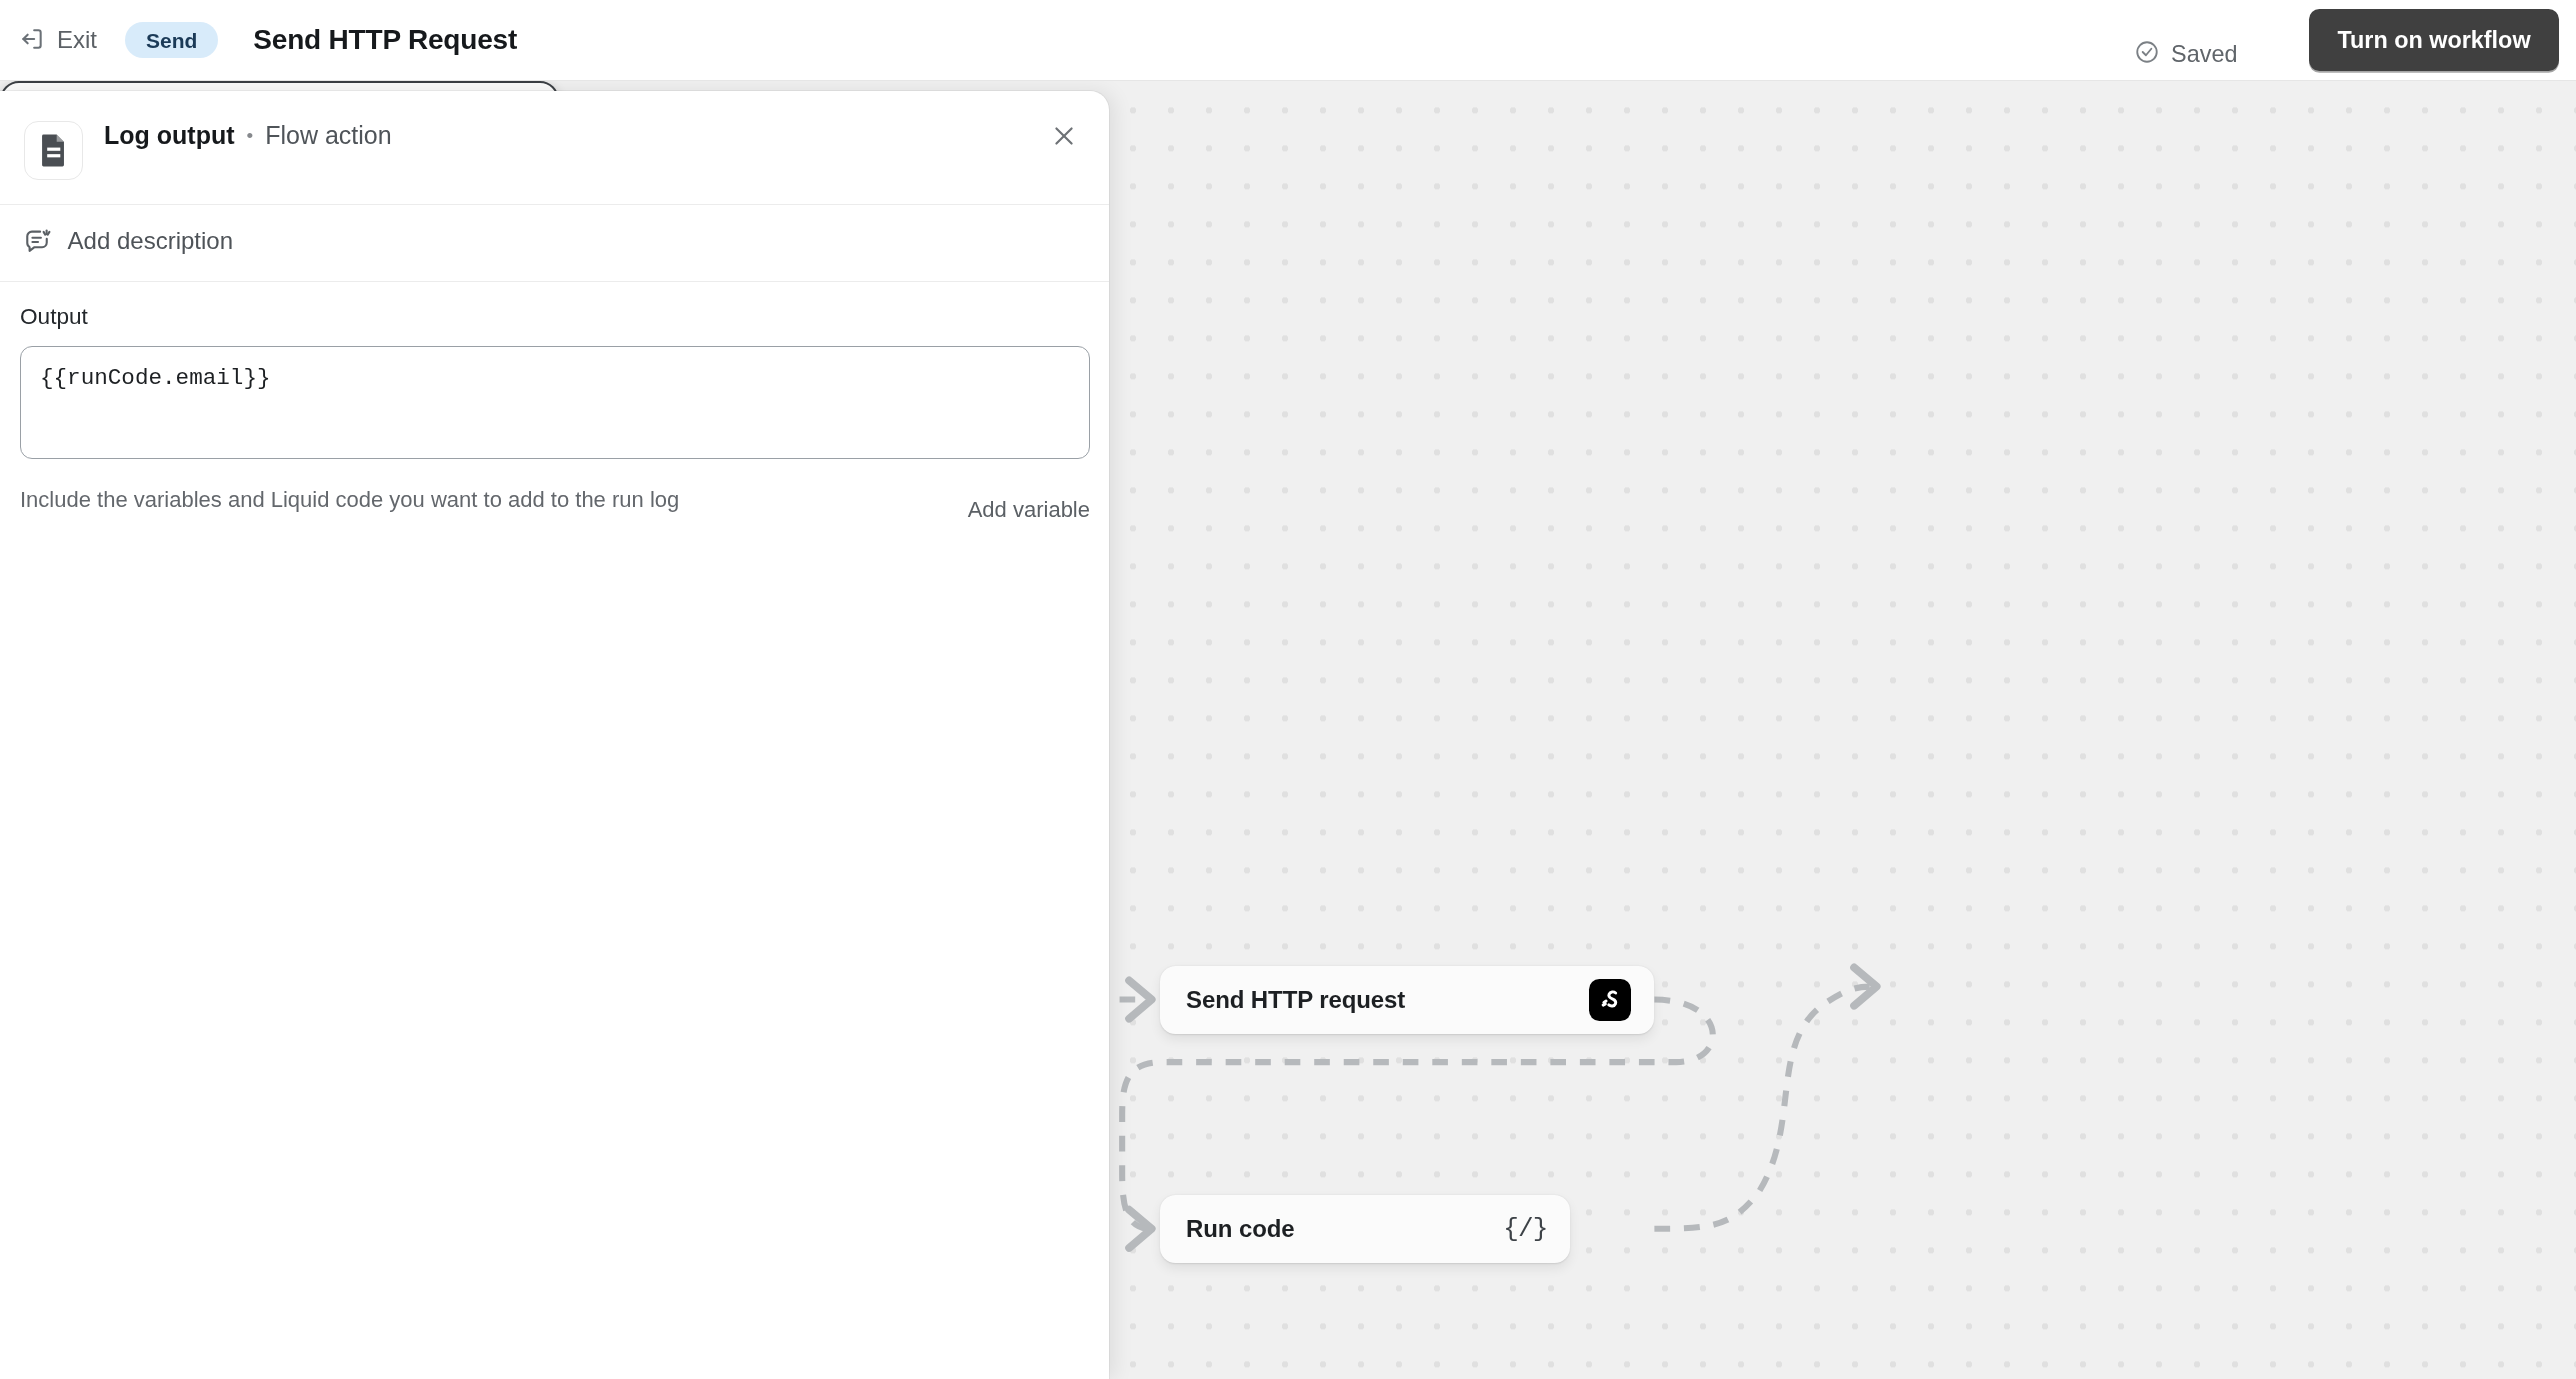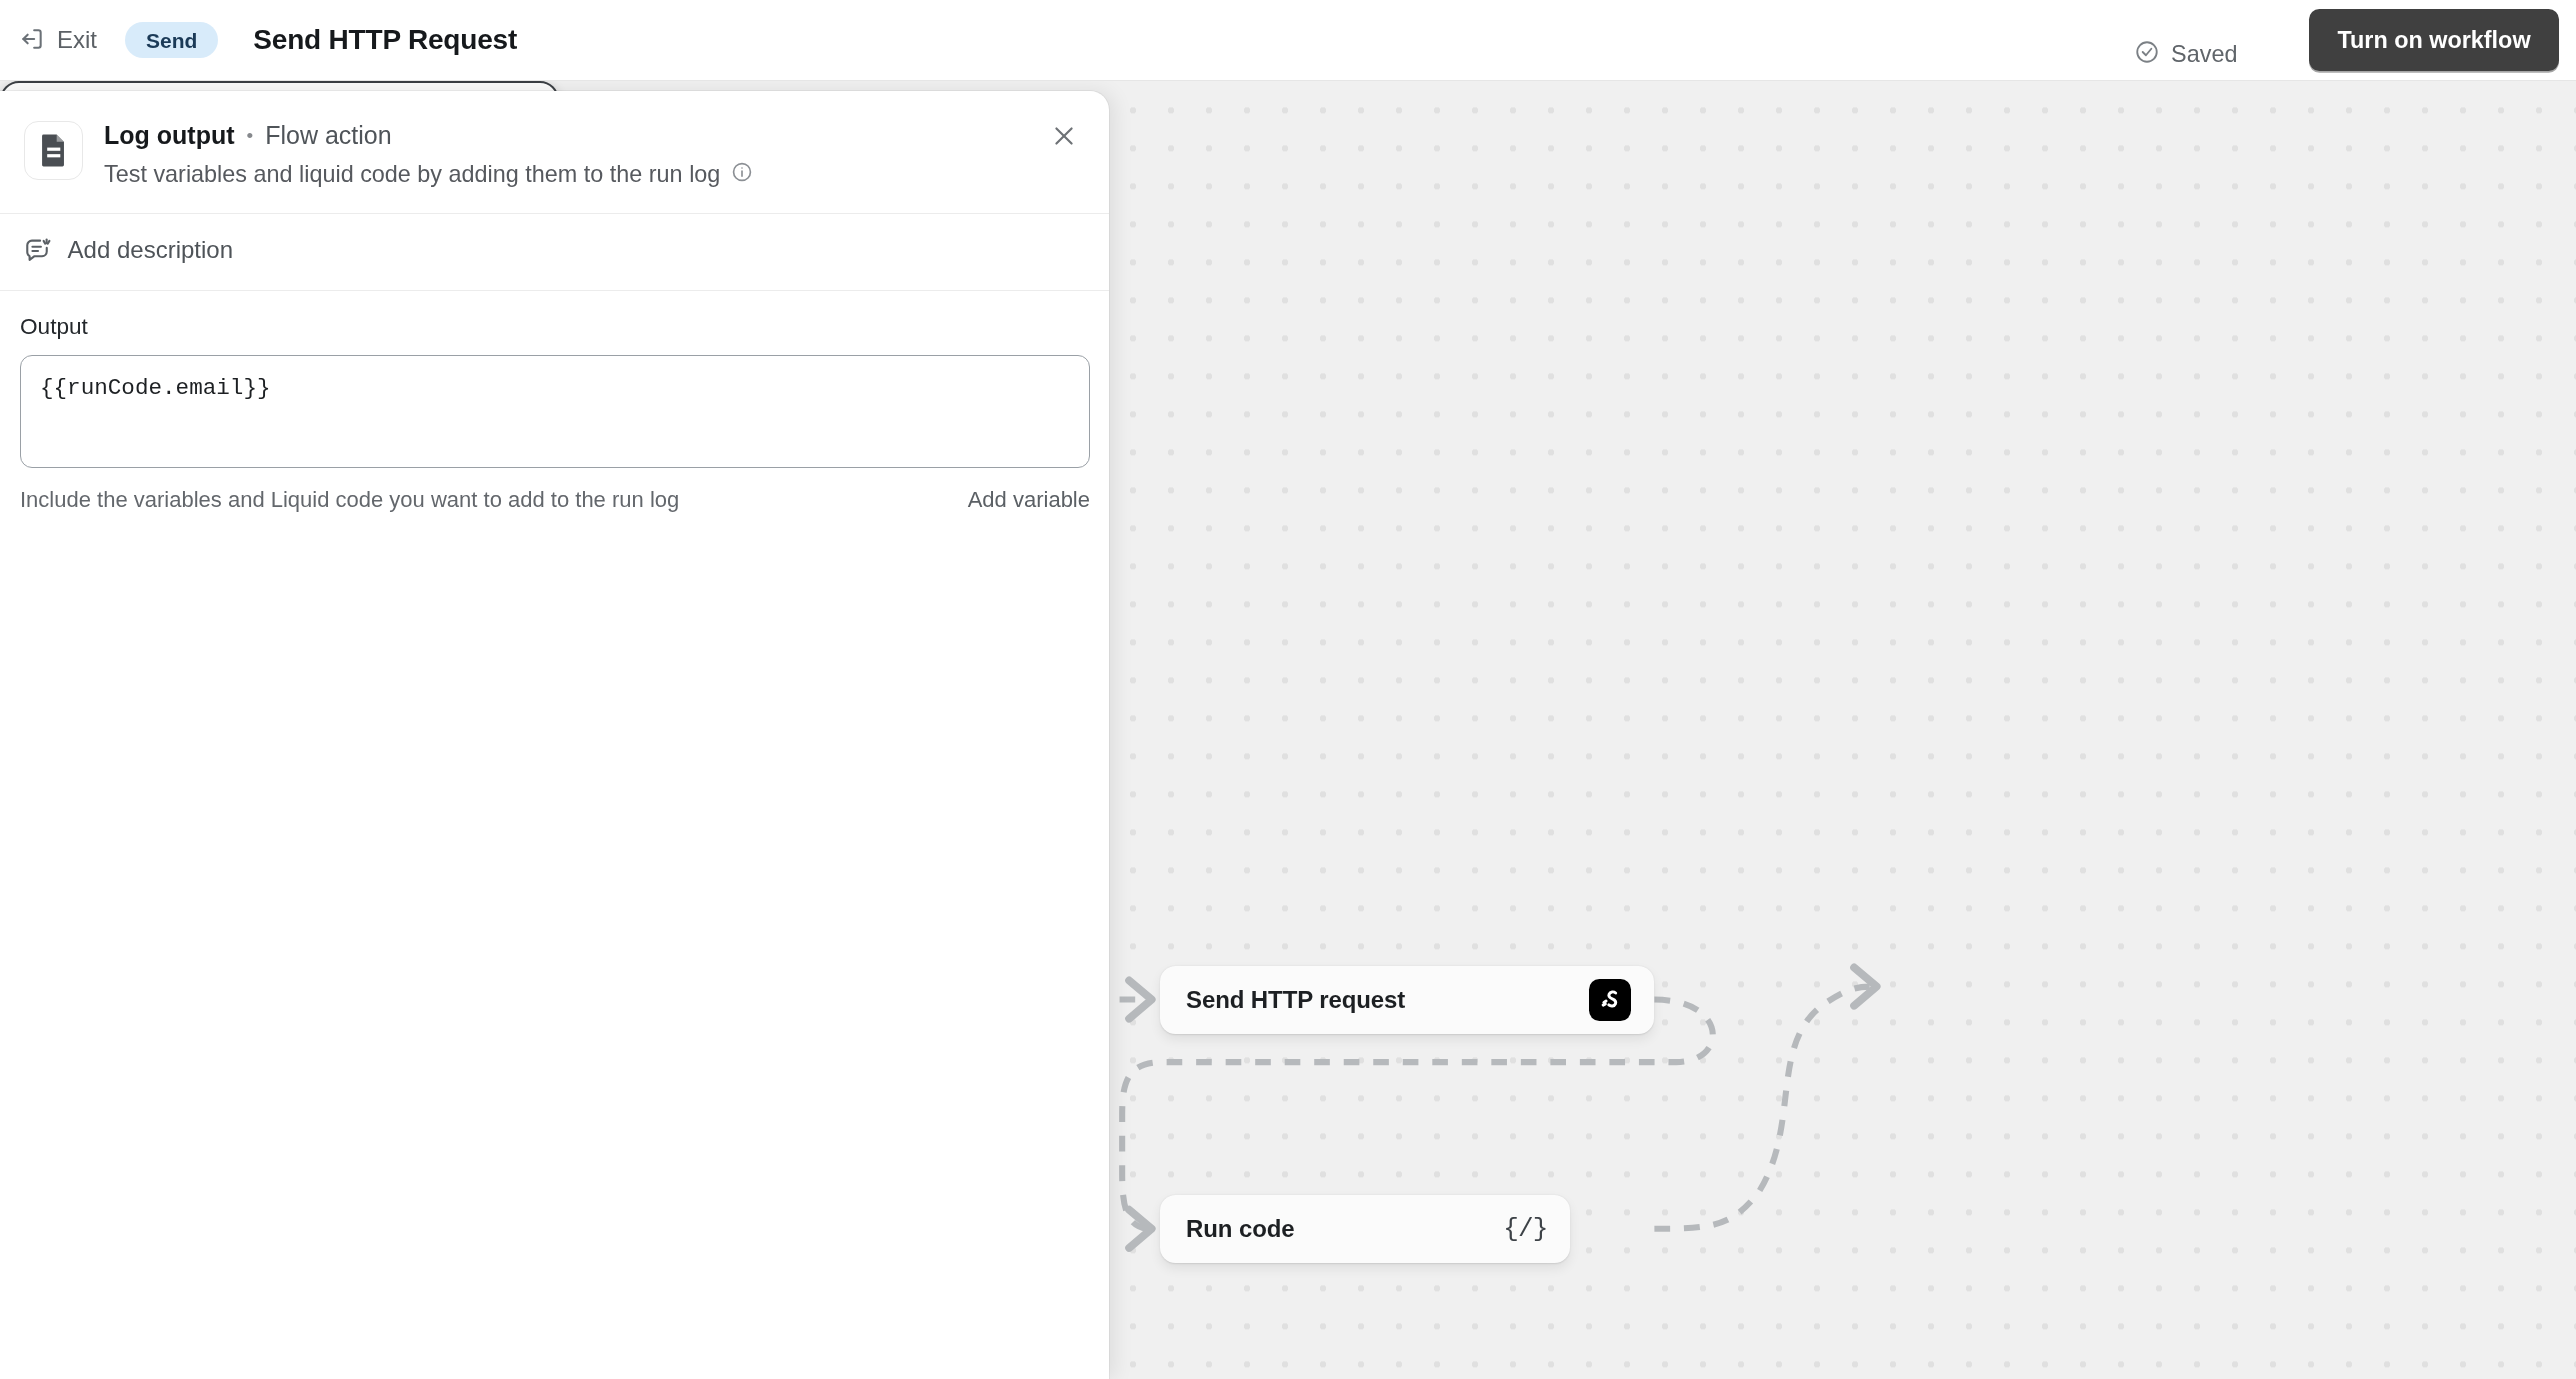--- a/index.html
+++ b/index.html
@@ -275,20 +275,21 @@
     width: 1070px;
   }
   #output-help {
     font-size: 22px;
     color: #63676c;
   }
   #add-variable-link {
     font-size: 22px;
     color: #5b6065;
     cursor: pointer;
+    margin-top: 20px;
   }
 </style>
 </head>
 <body>
 
 <div id="topbar">
 
   <div class="exit-btn">
     <span>
       <svg width="26" height="26" viewBox="0 0 24 24" fill="none" stroke="#6b7177" stroke-width="1.9" stroke-linecap="round" stroke-linejoin="round">
@@ -375,30 +376,20 @@
         <rect x="5.5" y="14.5" width="9" height="2.2" fill="#ffffff"></rect>
       </svg>
     </span>
 
     <div class="panel-head-text">
       <div class="panel-title-row">
         <span id="panel-title">Log output</span>
         <span class="panel-dot">•</span>
         <span id="panel-subtype">Flow action</span>
       </div>
-      <div id="panel-description">
-        <span>Test variables and liquid code by adding them to the run log</span>
-        <span>
-          <svg width="22" height="22" viewBox="0 0 24 24" fill="none" stroke="#8b8f94" stroke-width="1.8" stroke-linecap="round">
-            <circle cx="12" cy="12" r="9.2"></circle>
-            <line x1="12" y1="11" x2="12" y2="16.5"></line>
-            <circle cx="12" cy="7.6" r="0.9" fill="#8b8f94" stroke="none"></circle>
-          </svg>
-        </span>
-      </div>
     </div>
 
     <div id="panel-close">
       <svg width="26" height="26" viewBox="0 0 24 24" fill="none" stroke="#6e7276" stroke-width="2" stroke-linecap="round">
         <line x1="5" y1="5" x2="19" y2="19"></line>
         <line x1="19" y1="5" x2="5" y2="19"></line>
       </svg>
     </div>
   </div>
 

